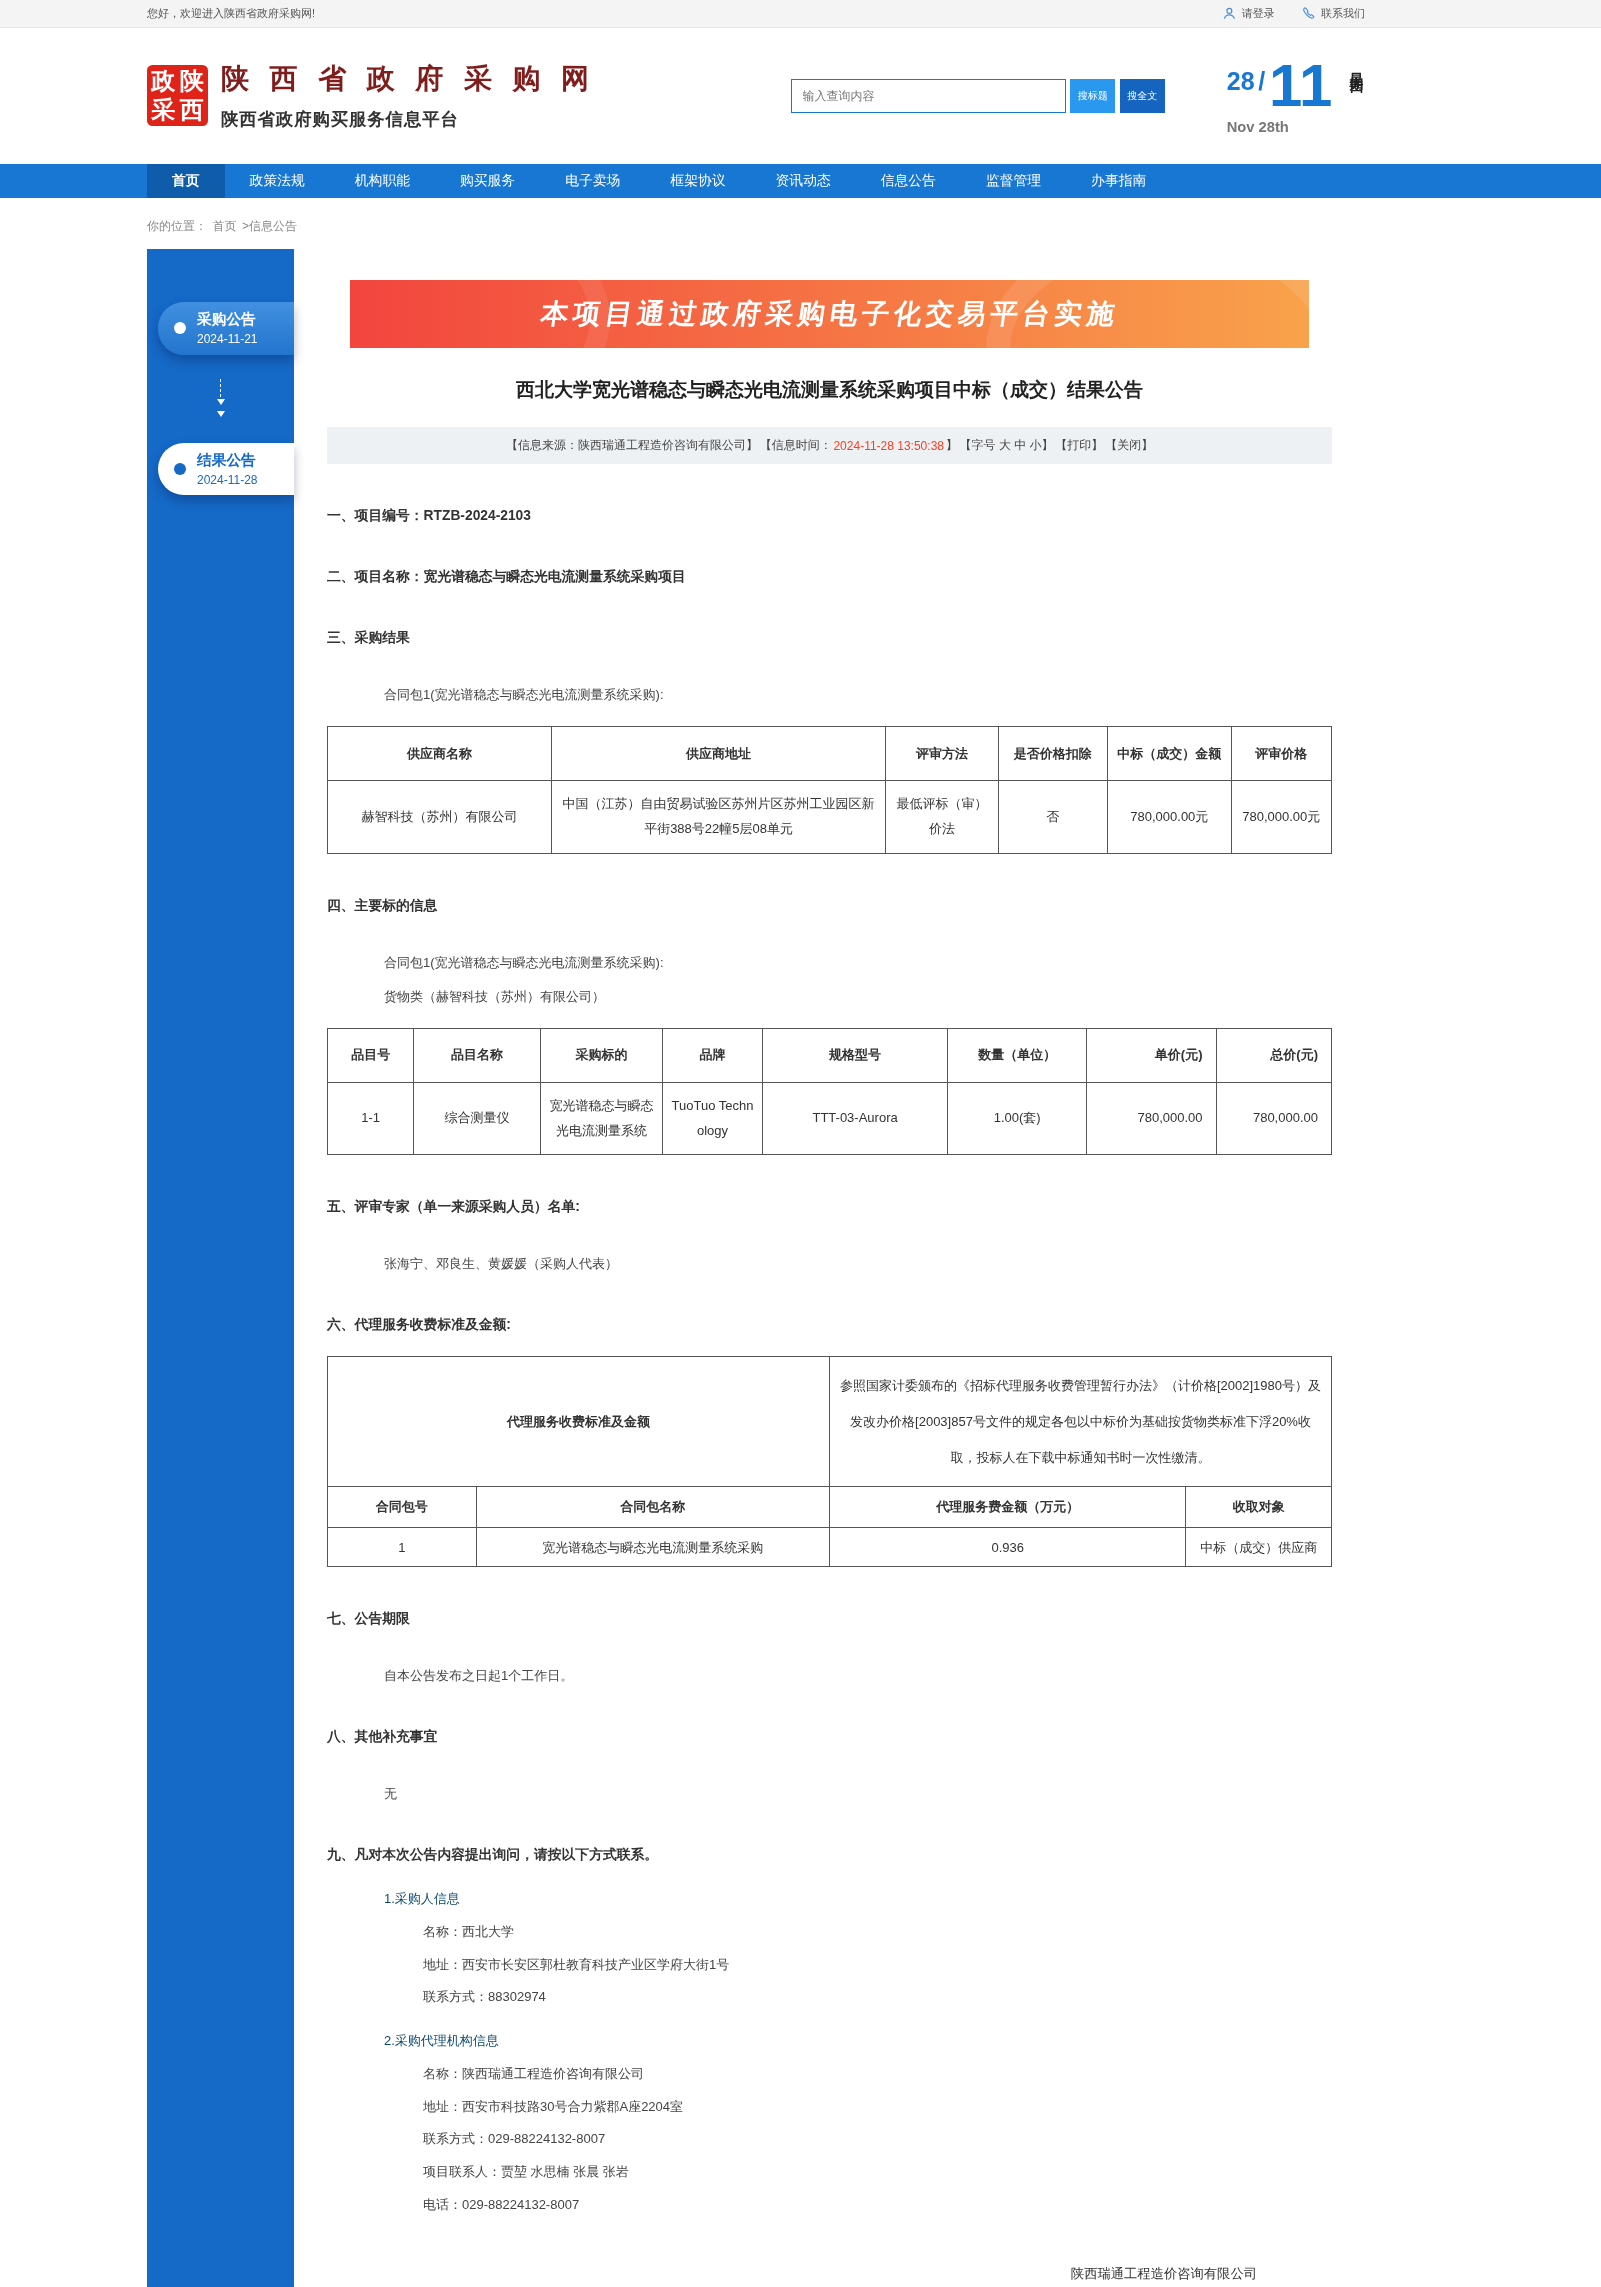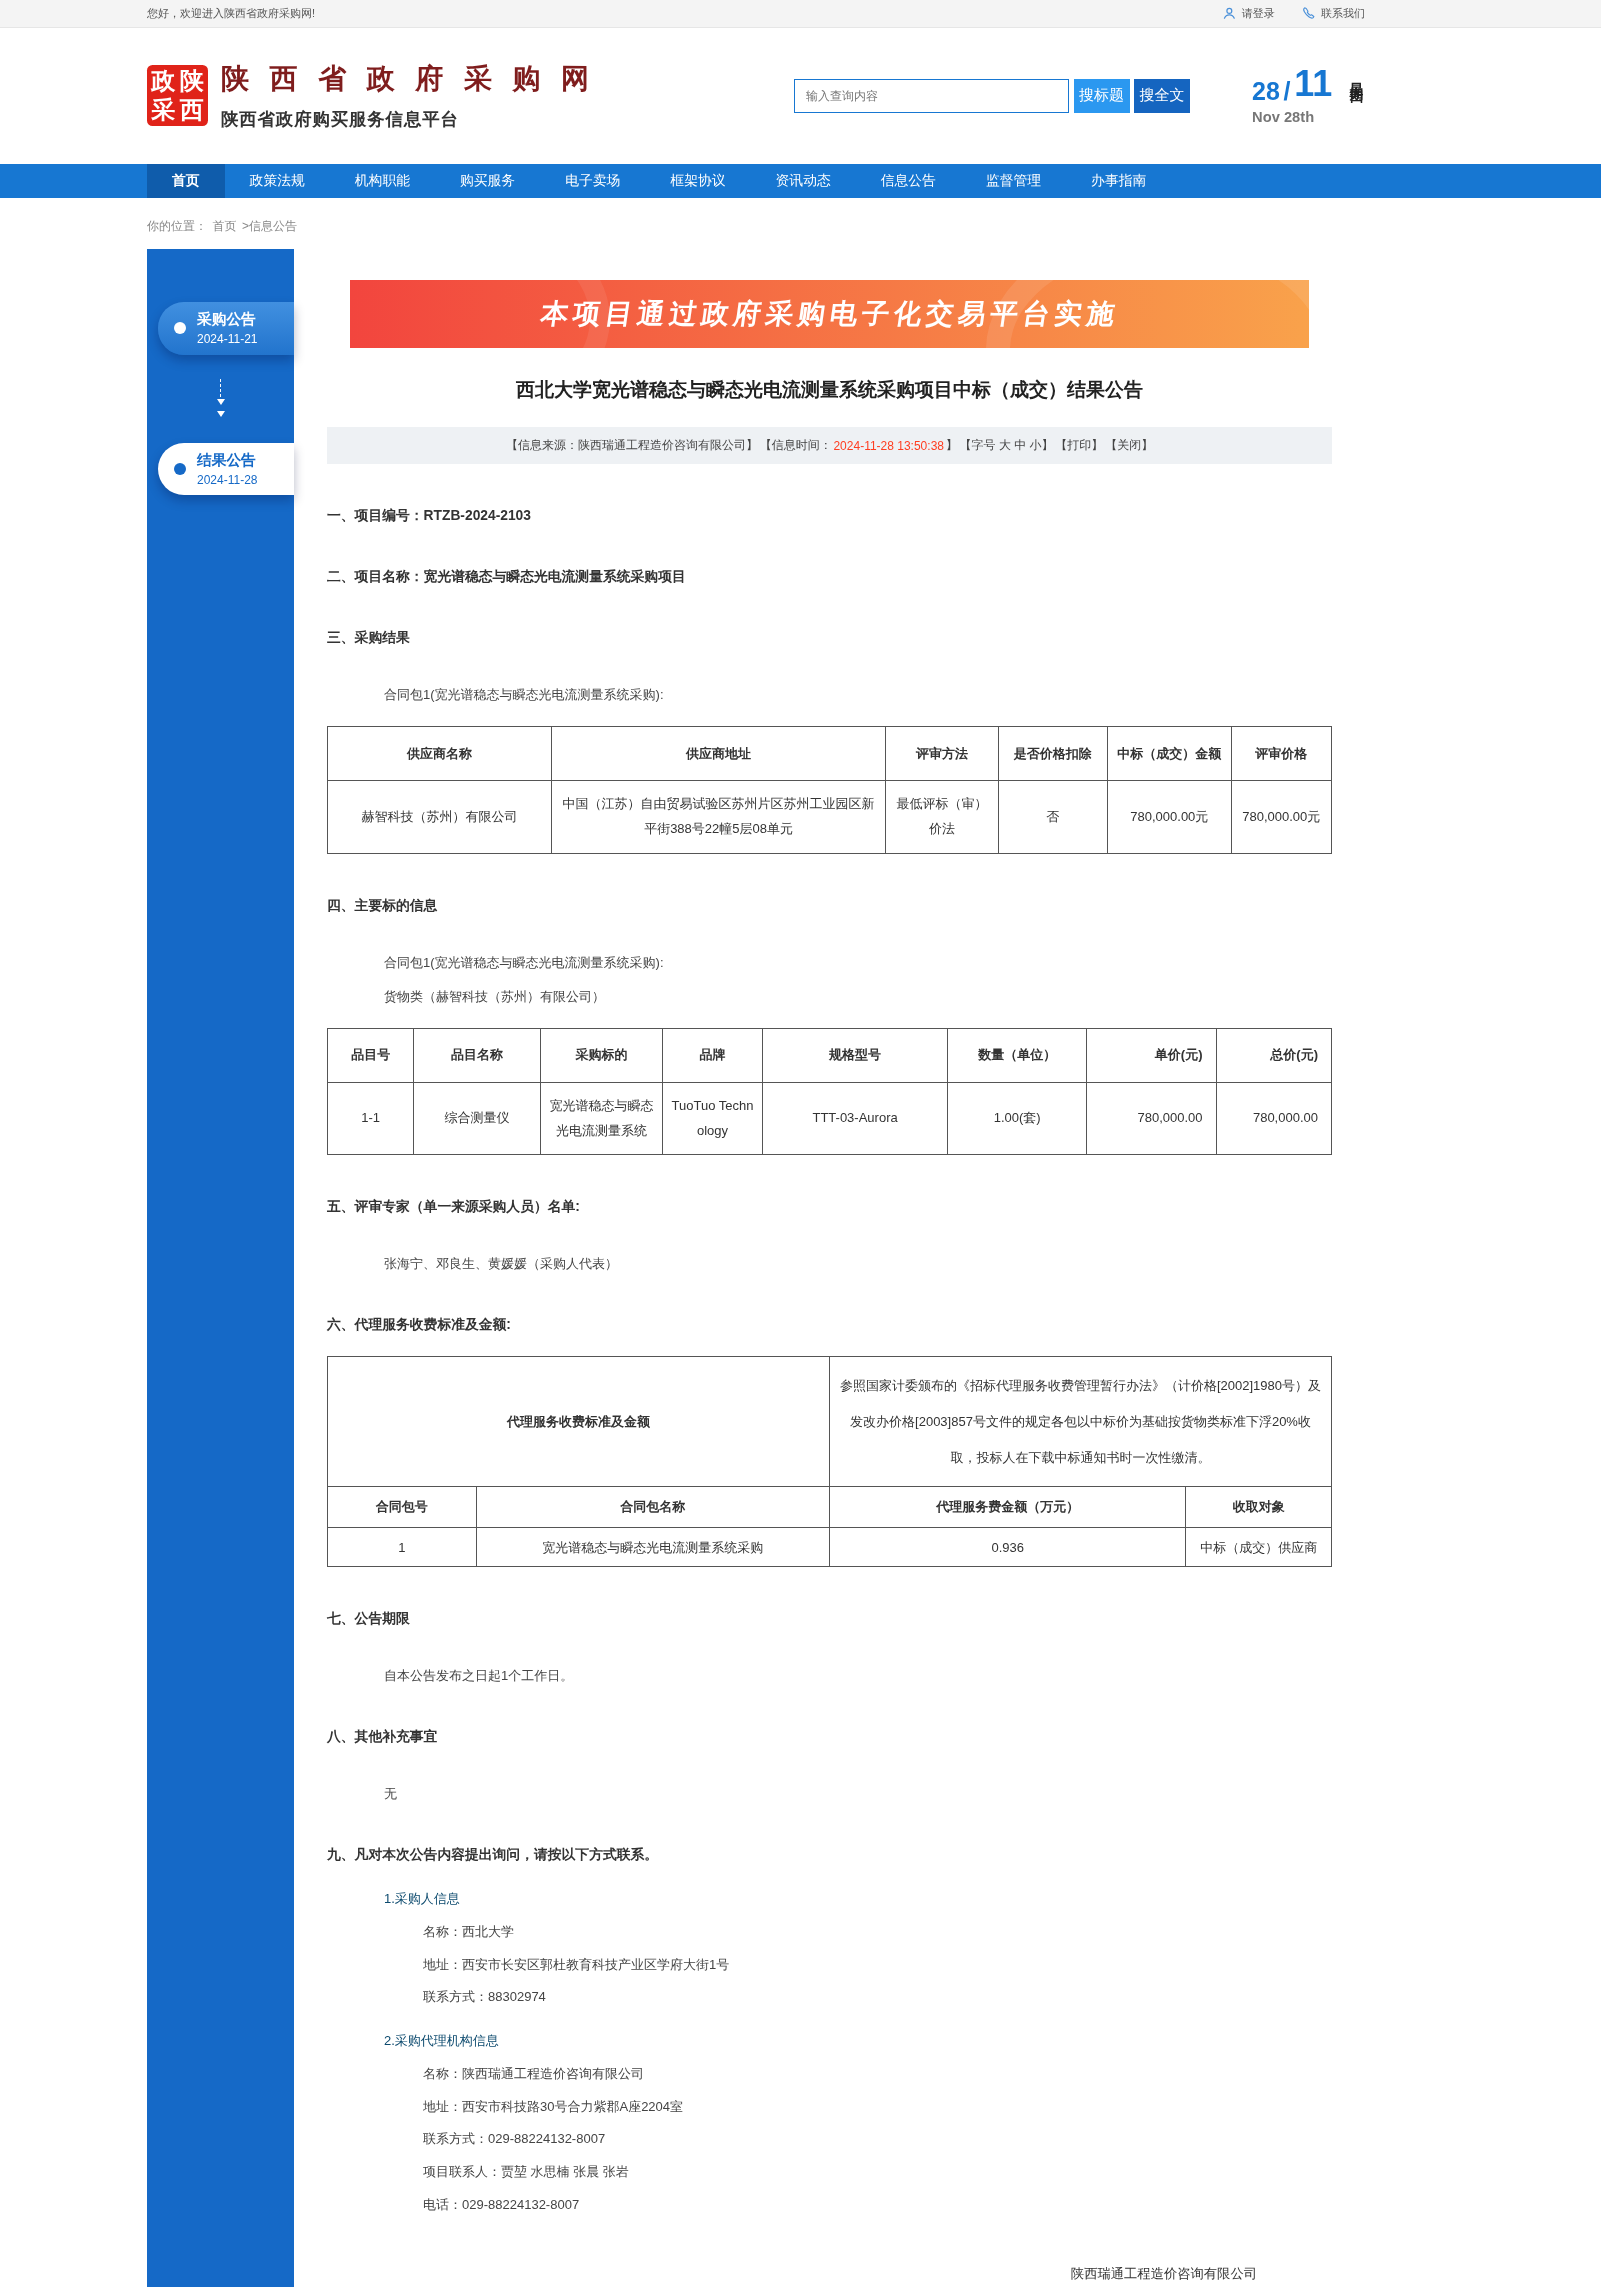--- a/index.html
+++ b/index.html
@@ -13,28 +13,28 @@
 .tlink{display:flex;align-items:center;gap:5.5px;cursor:pointer;color:#555}
 .tlink svg{width:14.7px;height:14.7px}
 
 .header-inner{display:flex;align-items:center;height:136px}
 .brand{display:flex;gap:13px;align-items:center}
 .logo{width:61px;height:61px;background:var(--logo-red,#e02319);border-radius:5.5px;display:grid;grid-template-columns:1fr 1fr;place-items:center;color:#fff;font-weight:bold;font-size:24px;padding:1.8px;line-height:1}
 .site-name{font-size:28px;font-weight:bold;color:#7f1d1d;letter-spacing:6.4px}
 .site-sub{font-size:17.4px;font-weight:bold;color:#333;margin-top:8.3px;letter-spacing:0.9px}
 .searchbox{margin-left:auto;display:flex;align-items:center}
 .searchbox input{width:275px;height:34px;border:1.8px solid var(--primary-blue,#1777d2);padding:0 11px;font-size:12px;outline:none;color:#333;background:#fff}
-.sbtn{height:34px;border:none;color:#fff;font-size:15px;margin-left:4.6px;cursor:pointer;width:56px}
+.sbtn{height:34px;border:none;color:#fff;font-size:10px;margin-left:4.6px;cursor:pointer;width:45px}
 .sbtn.t{background:var(--btn-light,#2b98f0)}
 .sbtn.f{background:var(--btn-dark,#1565c0)}
 .datebox{margin-left:62px;display:flex;align-items:flex-start;gap:14.7px}
 .date-line{color:var(--primary-blue,#1777d2);font-weight:bold;display:flex;align-items:flex-start;justify-content:center}
 .date-day,.date-sep{font-size:25px;margin-top:11px}
 .date-sep{margin:11px 3.7px 0}
-.date-month{font-size:36px;line-height:1}
+.date-month{font-size:60px;line-height:1}
 .date-en{color:#777;font-size:14.7px;font-weight:bold;margin-top:3.7px;text-align:left}
 .weekday{writing-mode:vertical-lr;font-size:13.8px;color:#222;font-weight:bold;letter-spacing:4.6px;margin-top:5.5px}
 
 .nav{background:var(--primary-blue,#1777d2);height:34px}
 .nav-inner{display:flex;height:100%}
 .nav-item{color:#fff;font-size:13.8px;padding:0 25px;display:flex;align-items:center;cursor:pointer}
 .nav-item.active{background:var(--nav-active,#0f5cab);font-weight:bold}
 
 .breadcrumb{font-size:12px;color:#888;padding:20px 0 14.7px;display:flex;gap:5.5px;align-items:center}
 .breadcrumb .home{color:#888;cursor:pointer;text-decoration:none}

